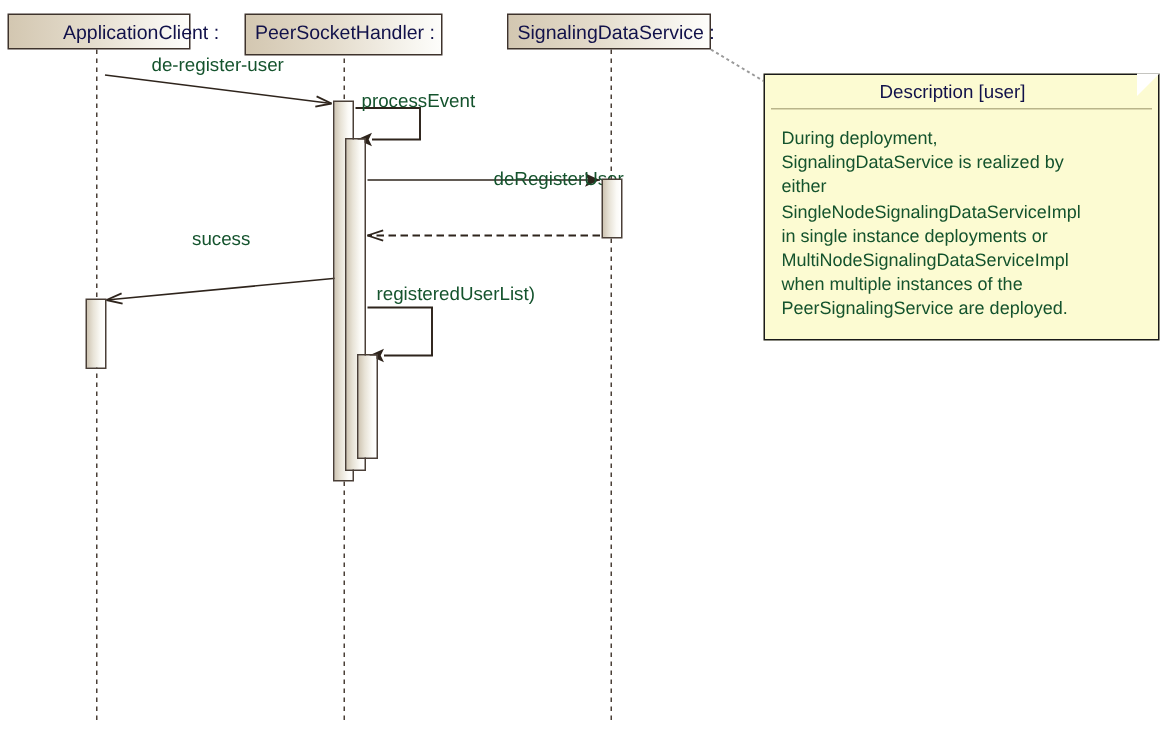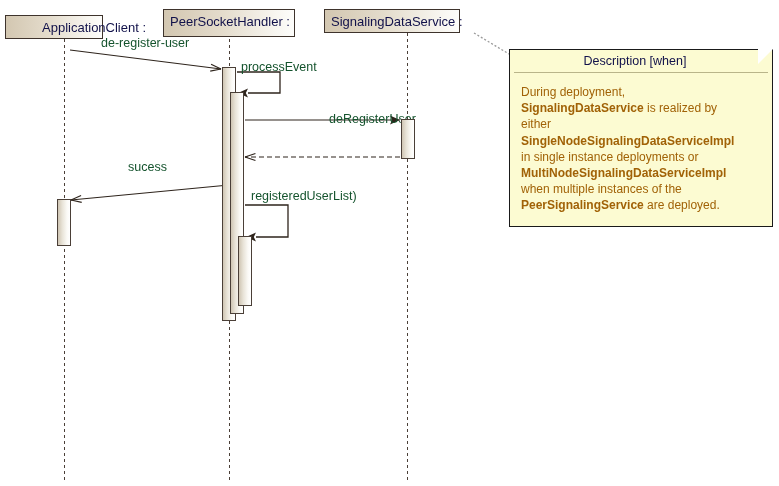--- a/index.html
+++ b/index.html
@@ -67,23 +67,23 @@
   }
   .note-divider {
     height:0;
     border-top:1px solid #b9b58a;
     margin:0 4px;
   }
   .note-body {
     padding:11px 10px 8px 11px;
     font-size:12px;
     line-height:16.2px;
-    color:#a16207;
+    color:#14532d;
   }
-  .note-body b { font-weight:bold; }
+  .note-body b { font-weight:normal; }
 </style>
 </head>
 <body>
 
 <div id="canvas">
 
   <svg id="vector-layer" width="779" height="486" style="position:absolute;left:0;top:0;">
       <line x1="64.5" y1="33" x2="64.5" y2="481" stroke="#4a3f37" stroke-width="1" stroke-dasharray="3,3"></line>
       <line x1="229.5" y1="33" x2="229.5" y2="481" stroke="#4a3f37" stroke-width="1" stroke-dasharray="3,3"></line>
       <line x1="407.5" y1="33" x2="407.5" y2="481" stroke="#4a3f37" stroke-width="1" stroke-dasharray="3,3"></line>
@@ -116,42 +116,42 @@
           <line x1="71" y1="200" x2="81.06781780418517" y2="195.5684038246099" stroke="#2e241c" stroke-width="1.2"></line>
         </g>
       </g>
       <g>
         <path d="M 245 205 L 288 205 L 288 237 L 256 237" fill="none" stroke="#2e241c" stroke-width="1.3"></path>
         <polygon points="246,237 256,232.5 253.8,237 256,241.5" fill="#2e241c"></polygon>
       </g>
       <line x1="474" y1="33" x2="509" y2="54" stroke="#9a9a9a" stroke-width="1.3" stroke-dasharray="2,2"></line>
     </svg>
 
-  <div class="lifeline-head" id="head-0" style="left: 5px; top: 15px; width: 98px; height: 24px; padding-left: 36px;"><span>ApplicationClient :</span></div>
+  <div class="lifeline-head" id="head-0" style="left: 5px; top: 9px; width: 122px; height: 24px; padding-left: 36px;"><span>ApplicationClient :</span></div>
 
   <div class="lifeline-head" id="head-1" style="left: 163px; top: 9px; width: 132px; height: 28px;"><span>PeerSocketHandler :</span></div>
 
-  <div class="lifeline-head" id="head-2" style="left: 324px; top: 9px; width: 136px; height: 24px;"><span>SignalingDataService :</span></div>
+  <div class="lifeline-head" id="head-2" style="left: 338px; top: 9px; width: 136px; height: 24px;"><span>SignalingDataService :</span></div>
 
   <div id="activation-layer">
       <div class="activation" style="left: 57px; top: 199px; width: 14px; height: 47px; z-index: 10;"></div>
       <div class="activation" style="left: 222px; top: 67px; width: 14px; height: 254px; z-index: 10;"></div>
       <div class="activation" style="left: 230px; top: 92px; width: 14px; height: 222px; z-index: 11;"></div>
       <div class="activation" style="left: 238px; top: 236px; width: 14px; height: 70px; z-index: 12;"></div>
       <div class="activation" style="left: 401px; top: 119px; width: 14px; height: 40px; z-index: 10;"></div>
     </div>
 
   <div id="label-layer">
       <div class="msg-label" style="left: 101px; top: 36px;">de-register-user</div>
       <div class="msg-label" style="left: 241px; top: 60px;">processEvent</div>
       <div class="msg-label" style="left: 285px; top: 112px; margin-left: 44px;">deRegisterUser</div>
-      <div class="msg-label" style="left: 128px; top: 160px;">sucess</div>
+      <div class="msg-label" style="left: 128px; top: 152px;">sucess</div>
       <div class="msg-label" style="left: 251px; top: 189px; text-align: center;">registeredUserList)</div>
     </div>
 
   <div class="note" id="note-box" style="left: 509px; top: 49px; width: 264px; height: 178px; background: rgb(252, 251, 210); border-color: rgb(26, 26, 26);">
     <div class="note-fold-tri"></div>
-    <div class="note-title">Description [when]</div>
+    <div class="note-title">Description [user]</div>
     <div class="note-divider"></div>
     <div class="note-body" id="note-body"><span>During deployment,</span><br><b>SignalingDataService</b><span> is realized by</span><br><span>either</span><br><b>SingleNodeSignalingDataServiceImpl</b><br><span>in single instance deployments or</span><br><b>MultiNodeSignalingDataServiceImpl</b><br><span>when multiple instances of the</span><br><b>PeerSignalingService</b><span> are deployed.</span></div>
   </div>
 
 </div>
 
 </body></html>

